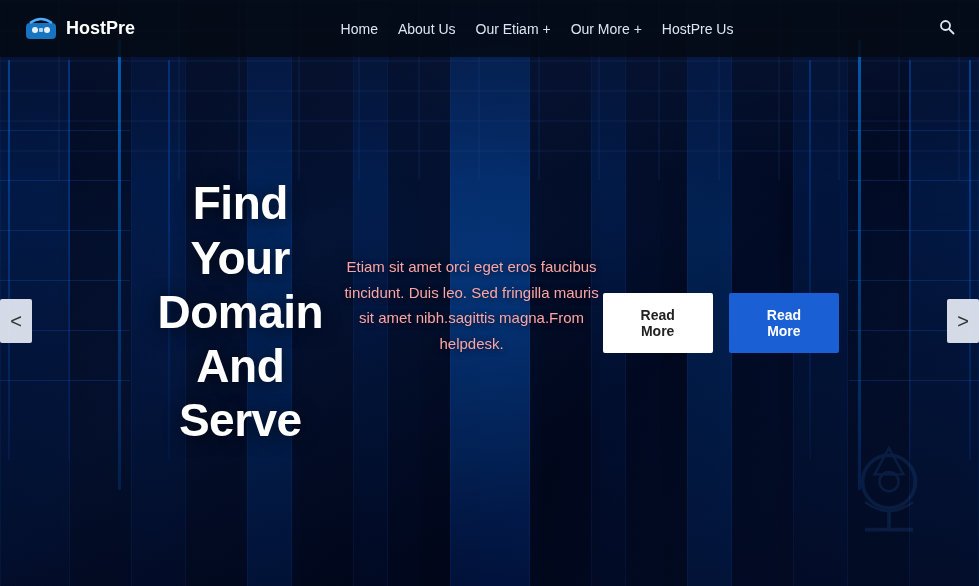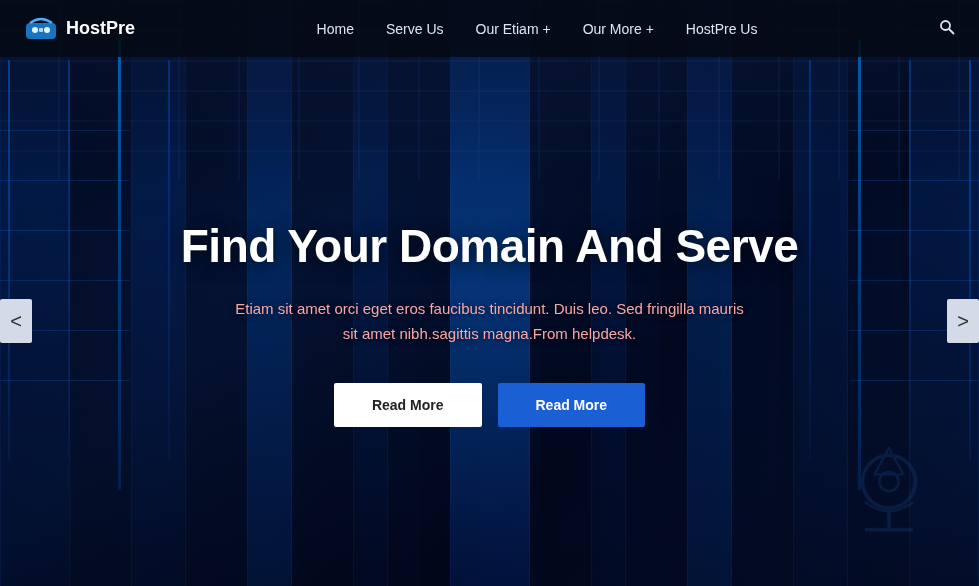--- a/index.html
+++ b/index.html
@@ -36,21 +36,21 @@
     }
 
     .logo-icon {
       width: 34px;
       height: 28px;
     }
 
     .nav-links {
       display: flex;
       align-items: center;
-      gap: 32px;
+      gap: 20px;
       list-style: none;
     }
 
     .nav-links a {
       color: #dde6f0;
       text-decoration: none;
       font-size: 14px;
       white-space: nowrap;
     }
 
@@ -169,21 +169,21 @@
       height: 120px;
       opacity: 0.12;
       pointer-events: none;
     }
 
     
     .hero-content {
       position: absolute;
       top: 0; left: 0; right: 0; bottom: 0;
       display: flex;
-      flex-direction: column;
+      flex-direction: row;
       align-items: center;
       justify-content: center;
       text-align: center;
       padding: 60px 140px 0;
     }
 
     .hero-title {
       color: #fff;
       font-size: 46px;
       font-weight: 900;
@@ -315,21 +315,21 @@
         <rect x="15" y="13" width="4" height="4" rx="1" fill="#fff" opacity="0.7"></rect>
       </svg>
       <span>HostPre</span>
     </a>
 
     <ul class="nav-links">
       <li>
         <a href="#">Home</a>
       </li>
       <li>
-        <a href="#">Serve Us</a>
+        <a href="#">About Us</a>
       </li>
       <li>
         <a href="#">Our Etiam +</a>
       </li>
       <li>
         <a href="#">Our More +</a>
       </li>
       <li>
         <a href="#">HostPre Us</a>
       </li>

